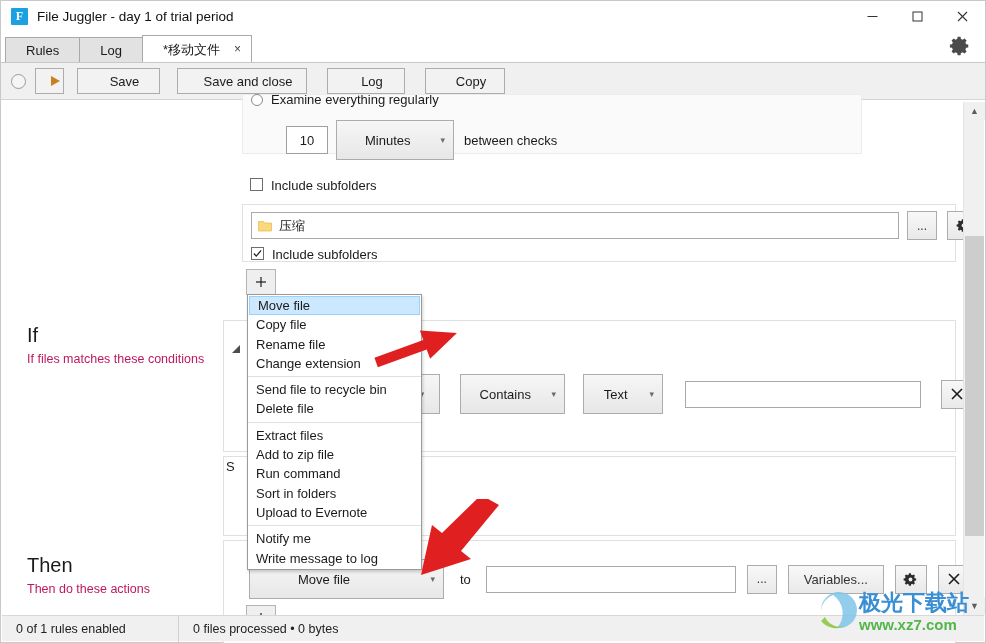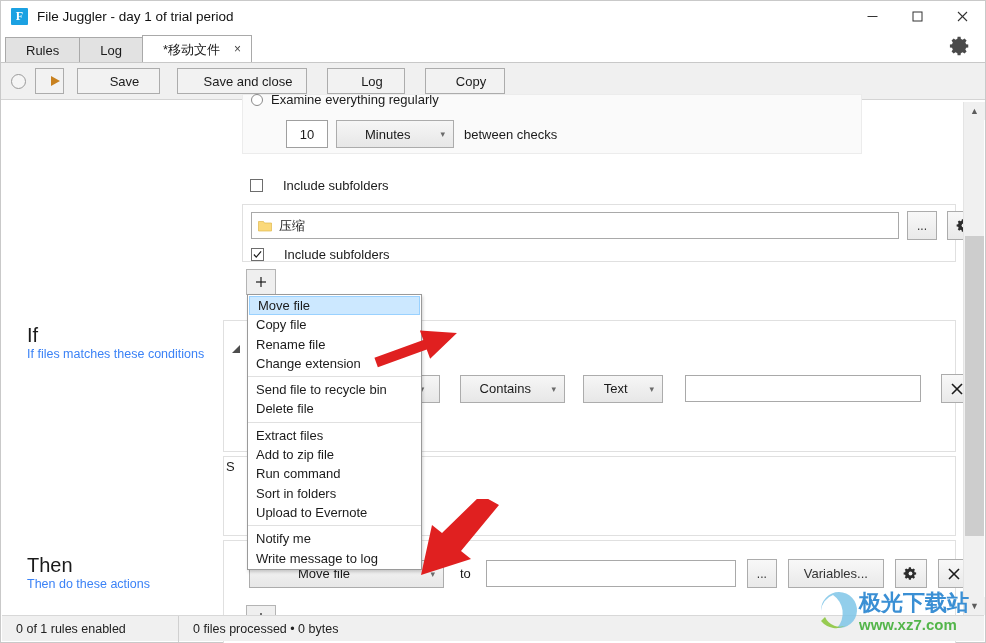--- a/index.html
+++ b/index.html
@@ -48,46 +48,46 @@
   .tbbtn.log{width:78px;margin-left:11px;}
   .tbbtn.copy{width:80px;margin-left:11px;}
   .play-tri{width:0;height:0;border-left:9px solid #c8811f;border-top:5.5px solid transparent;
             border-bottom:5.5px solid transparent;}
 
   
   .body{position:absolute;left:1px;right:1px;top:101px;bottom:27px;background:#fff;}
 
   .leftcol{position:absolute;left:0;top:0;width:220px;bottom:0;background:#fff;padding-left:28px;}
   .sec-head{font-size:20px;color:#1b1b1b;}
-  .sec-sub{font-size:12.5px;color:#3b82f6;}
+  .sec-sub{font-size:12.5px;color:#be185d;margin-top:5px;}
   .if-block{position:absolute;left:25px;top:222px;}
   .then-block{position:absolute;left:25px;top:452px;}
 
   .rightcol{position:absolute;left:220px;right:22px;top:0;bottom:0;}
 
   
   .panel{position:absolute;background:#fff;border:1px solid #e0e0e0;box-sizing:border-box;}
 
   .subpanel{position:absolute;left:20px;top:-8px;width:620px;height:60px;background:#fafafa;
             border:1px solid #ececec;box-sizing:border-box;}
   .radio-row{display:flex;align-items:center;gap:8px;}
   .rb{width:12px;height:12px;border:1px solid #8a8a8a;border-radius:50%;background:#fff;box-sizing:border-box;}
   .lbl{font-size:13px;color:#1b1b1b;}
 
   .numbox{width:42px;height:28px;border:1px solid #9f9f9f;background:#fff;box-sizing:border-box;
           display:flex;align-items:center;justify-content:center;font-size:13px;}
-  .combo{height:28px;border:1px solid #acacac;background:#eeeeee;box-sizing:border-box;
+  .combo{height:40px;border:1px solid #acacac;background:#eeeeee;box-sizing:border-box;
          display:flex;align-items:center;justify-content:space-between;padding:8px 8px;font-size:13px;cursor:default;
          background-image:linear-gradient(#f6f6f6,#e7e7e7);}
   .chev{font-size:9px;color:#6b6b6b;margin-left:10px;}
 
   .cb{width:13px;height:13px;border:1px solid #6d6d6d;background:#fff;box-sizing:border-box;
       display:inline-flex;align-items:center;justify-content:center;}
   .cb .tick{width:9px;height:9px;}
-  .chk-row{display:flex;align-items:center;gap:20px;}
+  .chk-row{display:flex;align-items:flex-start;gap:8px;}
 
   .textfield{height:27px;border:1px solid #a9a9a9;background:#fff;box-sizing:border-box;
              display:flex;align-items:center;padding:0 6px;font-size:13px;gap:7px;}
   .folder-ico{width:14px;height:12px;position:relative;}
   .sqbtn{width:28px;height:29px;border:1px solid #acacac;background:#f1f1f1;box-sizing:border-box;
          display:flex;align-items:center;justify-content:center;font-size:12px;color:#333;cursor:default;
          background-image:linear-gradient(#f8f8f8,#e9e9e9);}
   .plusbtn{width:30px;height:26px;border:1px solid #b4b4b4;background:#efefef;box-sizing:border-box;
            display:flex;align-items:center;justify-content:center;cursor:default;}
 

